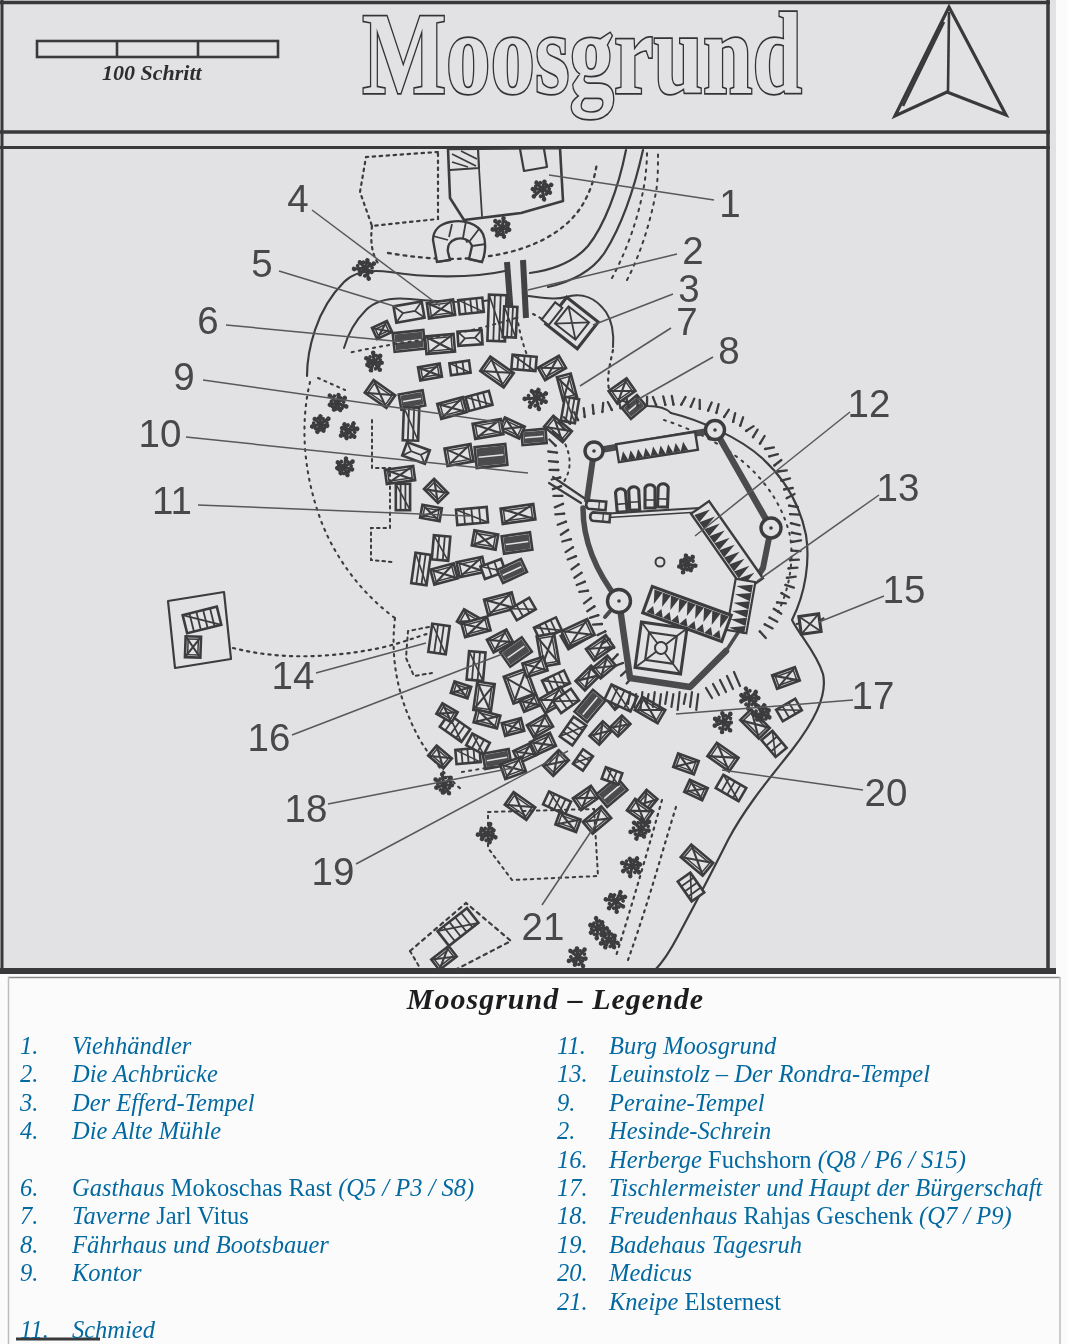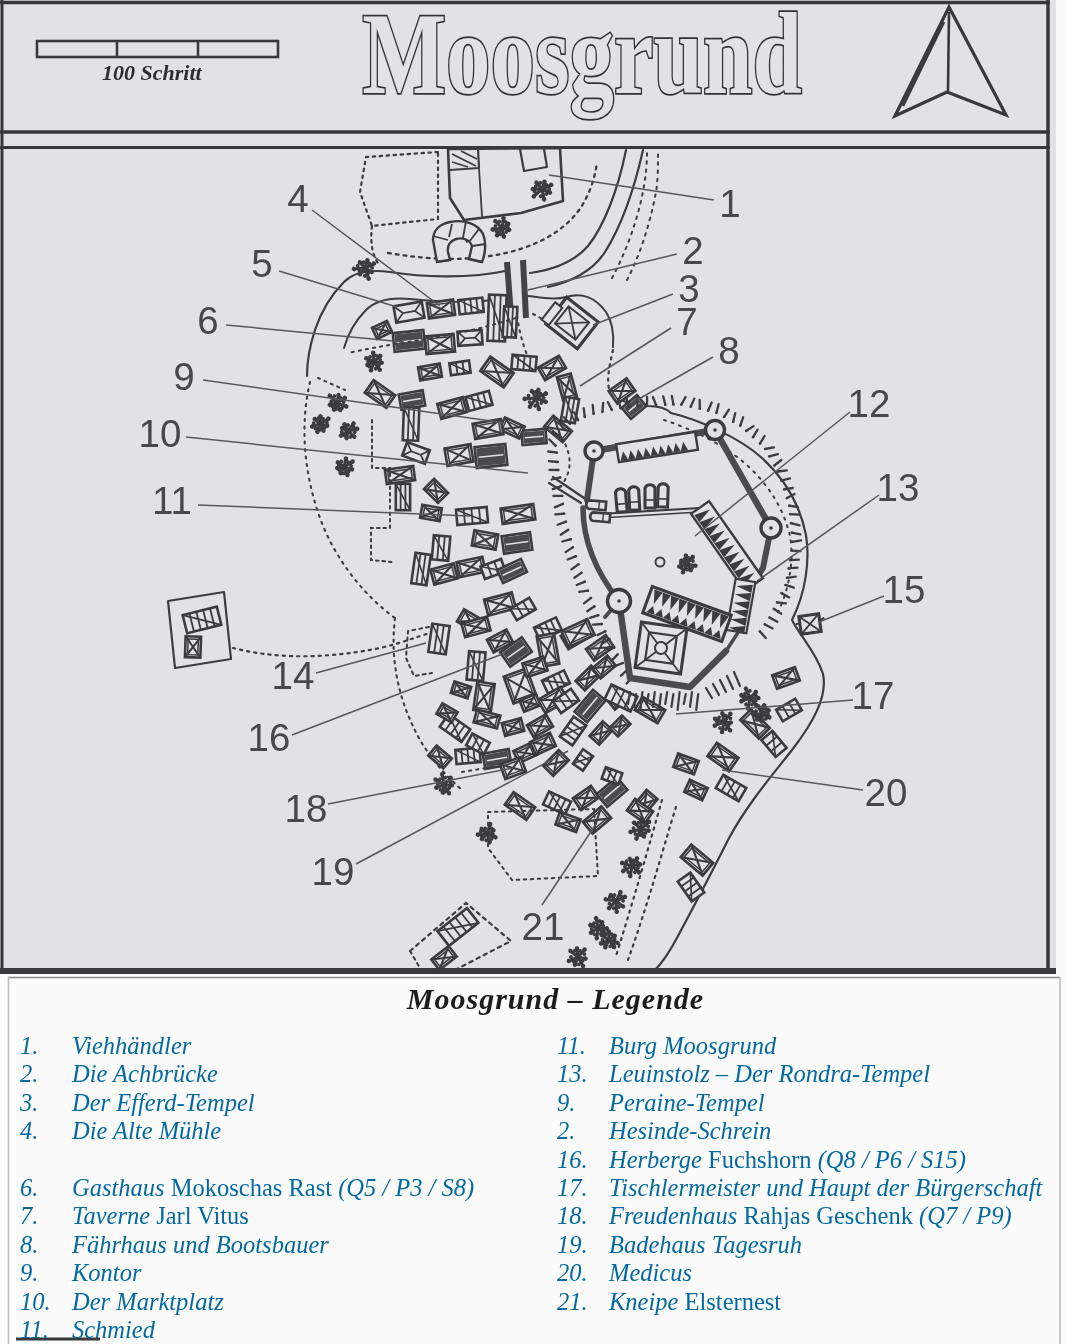--- a/index.html
+++ b/index.html
@@ -1539,21 +1539,20 @@
 </svg>
 <div id="legtitle">Moosgrund – Legende</div>
 <div class="lrow" style="top:1032px;left:20px;width:510px"><span class="lnum">1.</span><span class="ltxt">Viehhändler</span></div>
 <div class="lrow" style="top:1060px;left:20px;width:510px"><span class="lnum">2.</span><span class="ltxt">Die Achbrücke</span></div>
 <div class="lrow" style="top:1089px;left:20px;width:510px"><span class="lnum">3.</span><span class="ltxt">Der Efferd-Tempel</span></div>
 <div class="lrow" style="top:1117px;left:20px;width:510px"><span class="lnum">4.</span><span class="ltxt">Die Alte Mühle</span></div>
 <div class="lrow" style="top:1174px;left:20px;width:510px"><span class="lnum">6.</span><span class="ltxt">Gasthaus <span class="rm">Mokoschas Rast </span>(Q5 / P3 / S8)</span></div>
 <div class="lrow" style="top:1202px;left:20px;width:510px"><span class="lnum">7.</span><span class="ltxt">Taverne <span class="rm">Jarl Vitus</span></span></div>
 <div class="lrow" style="top:1231px;left:20px;width:510px"><span class="lnum">8.</span><span class="ltxt">Fährhaus und Bootsbauer</span></div>
 <div class="lrow" style="top:1259px;left:20px;width:510px"><span class="lnum">9.</span><span class="ltxt">Kontor</span></div>
-<div class="lrow" style="top:1288px;left:20px;width:510px"><span class="lnum">10.</span><span class="ltxt">Der Marktplatz</span></div>
 <div class="lrow" style="top:1316px;left:20px;width:510px"><span class="lnum">11.</span><span class="ltxt">Schmied</span></div>
 <div class="lrow" style="top:1032px;left:557px;width:520px"><span class="lnum">11.</span><span class="ltxt">Burg Moosgrund</span></div>
 <div class="lrow" style="top:1060px;left:557px;width:520px"><span class="lnum">13.</span><span class="ltxt">Leuinstolz – Der Rondra-Tempel</span></div>
 <div class="lrow" style="top:1089px;left:557px;width:520px"><span class="lnum">9.</span><span class="ltxt">Peraine-Tempel</span></div>
 <div class="lrow" style="top:1117px;left:557px;width:520px"><span class="lnum">2.</span><span class="ltxt">Hesinde-Schrein</span></div>
 <div class="lrow" style="top:1146px;left:557px;width:520px"><span class="lnum">16.</span><span class="ltxt">Herberge <span class="rm">Fuchshorn </span>(Q8 / P6 / S15)</span></div>
 <div class="lrow" style="top:1174px;left:557px;width:520px"><span class="lnum">17.</span><span class="ltxt">Tischlermeister und Haupt der Bürgerschaft</span></div>
 <div class="lrow" style="top:1202px;left:557px;width:520px"><span class="lnum">18.</span><span class="ltxt">Freudenhaus <span class="rm">Rahjas Geschenk </span>(Q7 / P9)</span></div>
 <div class="lrow" style="top:1231px;left:557px;width:520px"><span class="lnum">19.</span><span class="ltxt">Badehaus Tagesruh</span></div>
 <div class="lrow" style="top:1259px;left:557px;width:520px"><span class="lnum">20.</span><span class="ltxt">Medicus</span></div>

